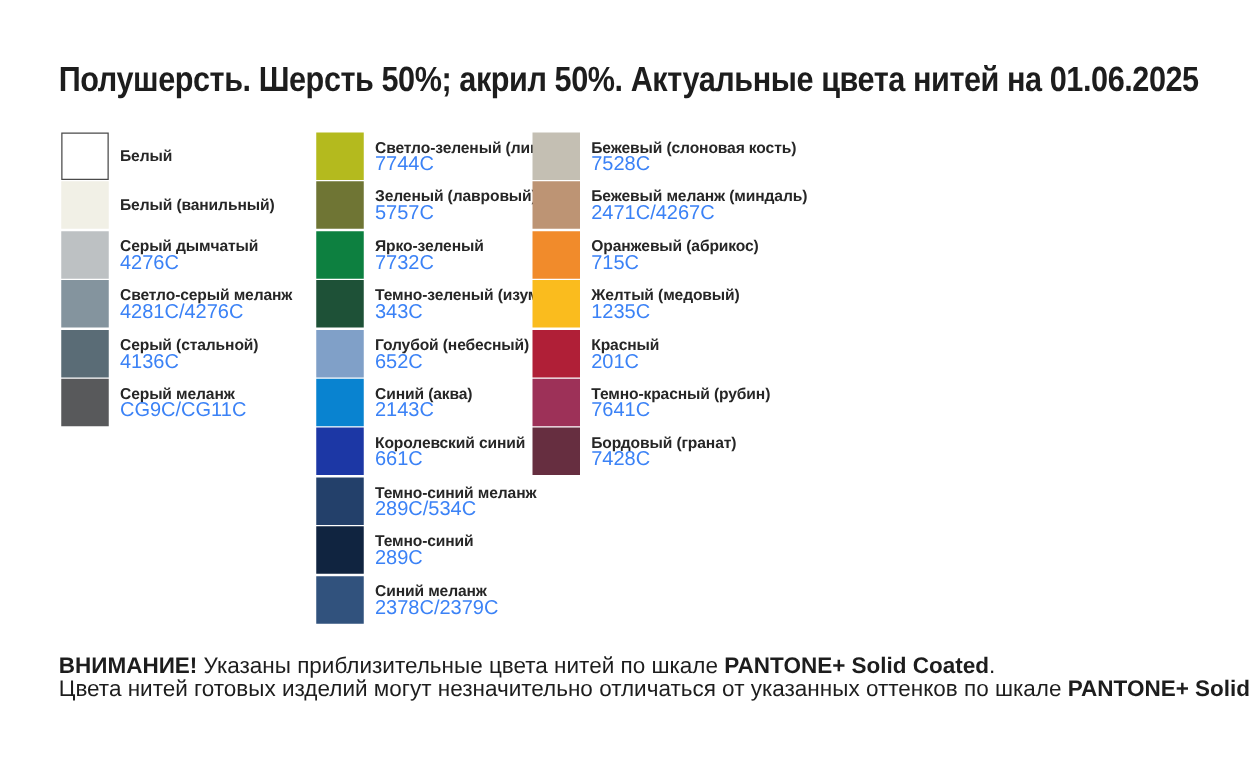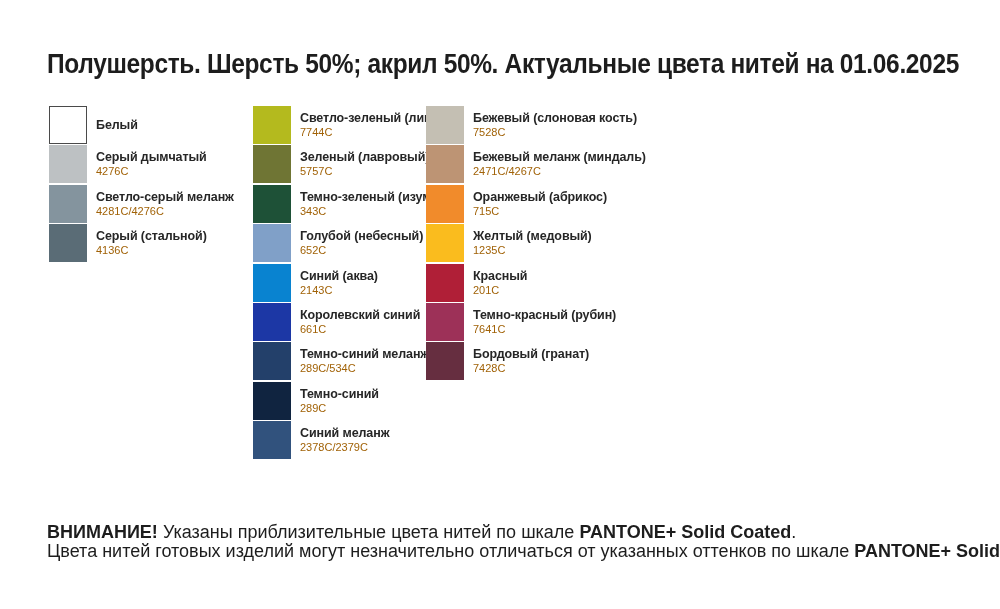--- a/index.html
+++ b/index.html
@@ -25,21 +25,21 @@
   .col:nth-child(3){ width:270px; }
 
   .row { display:flex; align-items:center; height:38px; margin-bottom:1.4px; }
   .swatch { width:38px; height:38px; flex:none; }
   .swatch.bordered { box-sizing:border-box; border:1px solid #4a4a4a; }
   .lbl { margin-left:9px; }
   .nm {
     font-size:12.5px; font-weight:bold; color:#262626;
     line-height:14px; letter-spacing:-0.1px; white-space:nowrap;
   }
-  .cd { font-size:11px; color:#a16207; line-height:14px; white-space:nowrap; }
+  .cd { font-size:16px; color:#3b82f6; line-height:14px; white-space:nowrap; }
 
   .footer { position:absolute; left:47px; top:523px; color:#1d1d1d; }
   .fline { font-size:18px; line-height:18.5px; white-space:nowrap; }
   .fline .b { font-weight:bold; }
 </style>
 </head>
 <body>
 
 <div class="page">
   <h1 class="title">Полушерсть. Шерсть 50%; акрил 50%. Актуальные цвета нитей на 01.06.2025</h1>
@@ -47,20 +47,27 @@
       <div class="col">
   <div class="row">
     <div class="swatch bordered" style="background: rgb(255, 255, 255);"></div>
     <div class="lbl">
       <div class="nm">Белый</div>
 
     </div>
   </div>
 
 
+  <div class="row">
+    <div class="swatch" style="background: rgb(241, 240, 230);"></div>
+    <div class="lbl">
+      <div class="nm">Белый (ванильный)</div>
+
+    </div>
+  </div>
 
   <div class="row">
     <div class="swatch" style="background: rgb(189, 193, 195);"></div>
     <div class="lbl">
       <div class="nm">Серый дымчатый</div>
       <div class="cd">4276C</div>
     </div>
   </div>
 
   <div class="row">
@@ -72,38 +79,52 @@
   </div>
 
   <div class="row">
     <div class="swatch" style="background: rgb(90, 108, 118);"></div>
     <div class="lbl">
       <div class="nm">Серый (стальной)</div>
       <div class="cd">4136C</div>
     </div>
   </div>
 
+  <div class="row">
+    <div class="swatch" style="background: rgb(88, 89, 91);"></div>
+    <div class="lbl">
+      <div class="nm">Серый меланж</div>
+      <div class="cd">CG9C/CG11C</div>
+    </div>
+  </div>
 </div>
       <div class="col">
   <div class="row">
     <div class="swatch" style="background: rgb(180, 186, 30);"></div>
     <div class="lbl">
       <div class="nm">Светло-зеленый (липа)</div>
       <div class="cd">7744C</div>
     </div>
   </div>
 
   <div class="row">
     <div class="swatch" style="background: rgb(111, 117, 52);"></div>
     <div class="lbl">
       <div class="nm">Зеленый (лавровый)</div>
       <div class="cd">5757C</div>
     </div>
   </div>
 
+  <div class="row">
+    <div class="swatch" style="background: rgb(13, 128, 64);"></div>
+    <div class="lbl">
+      <div class="nm">Ярко-зеленый</div>
+      <div class="cd">7732C</div>
+    </div>
+  </div>
 
   <div class="row">
     <div class="swatch" style="background: rgb(30, 81, 55);"></div>
     <div class="lbl">
       <div class="nm">Темно-зеленый (изумруд)</div>
       <div class="cd">343C</div>
     </div>
   </div>
 
   <div class="row">

